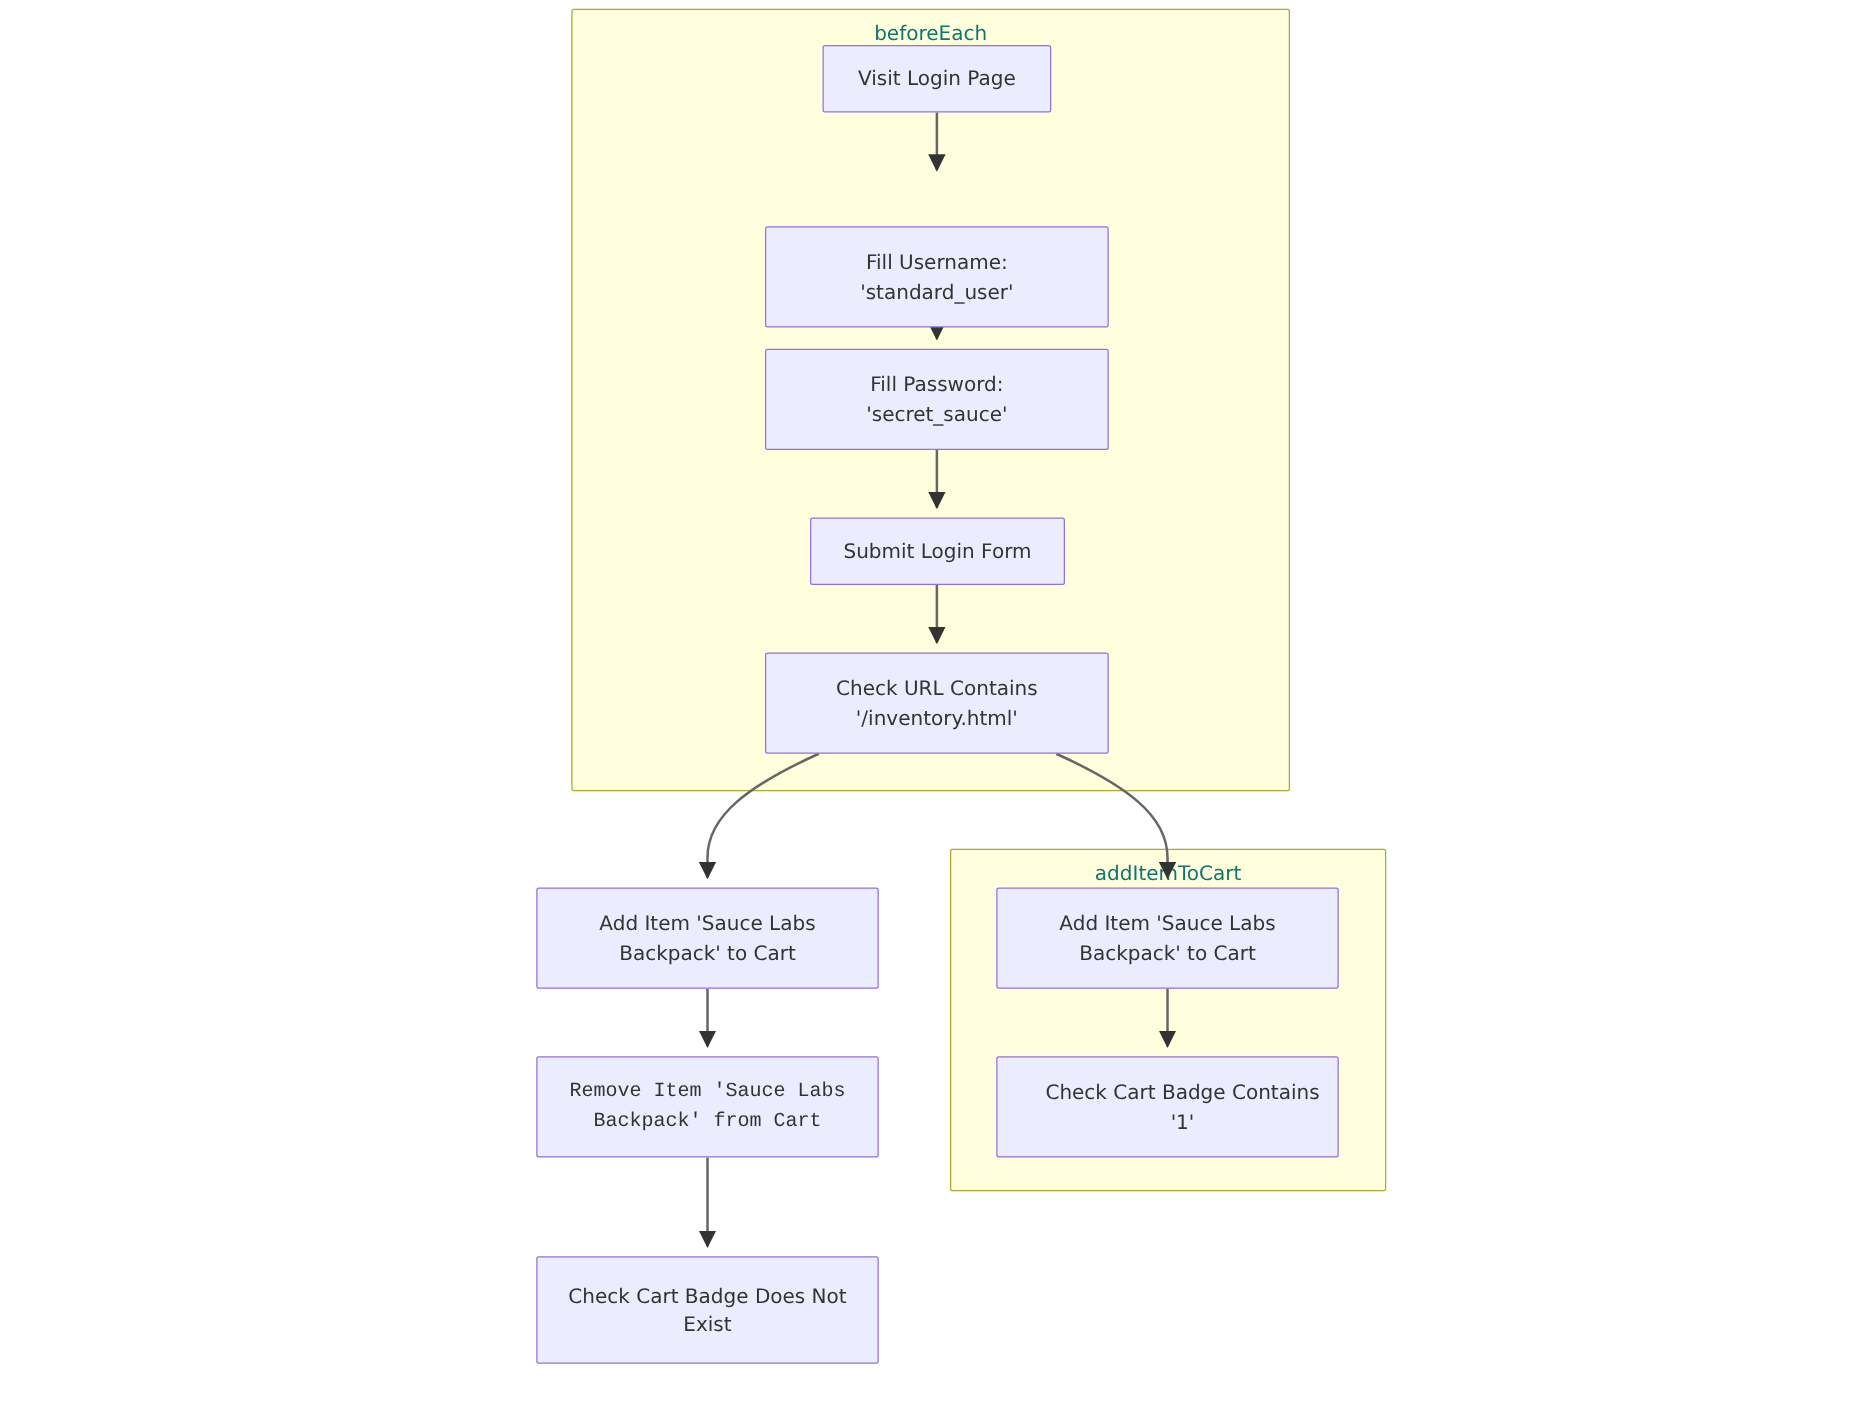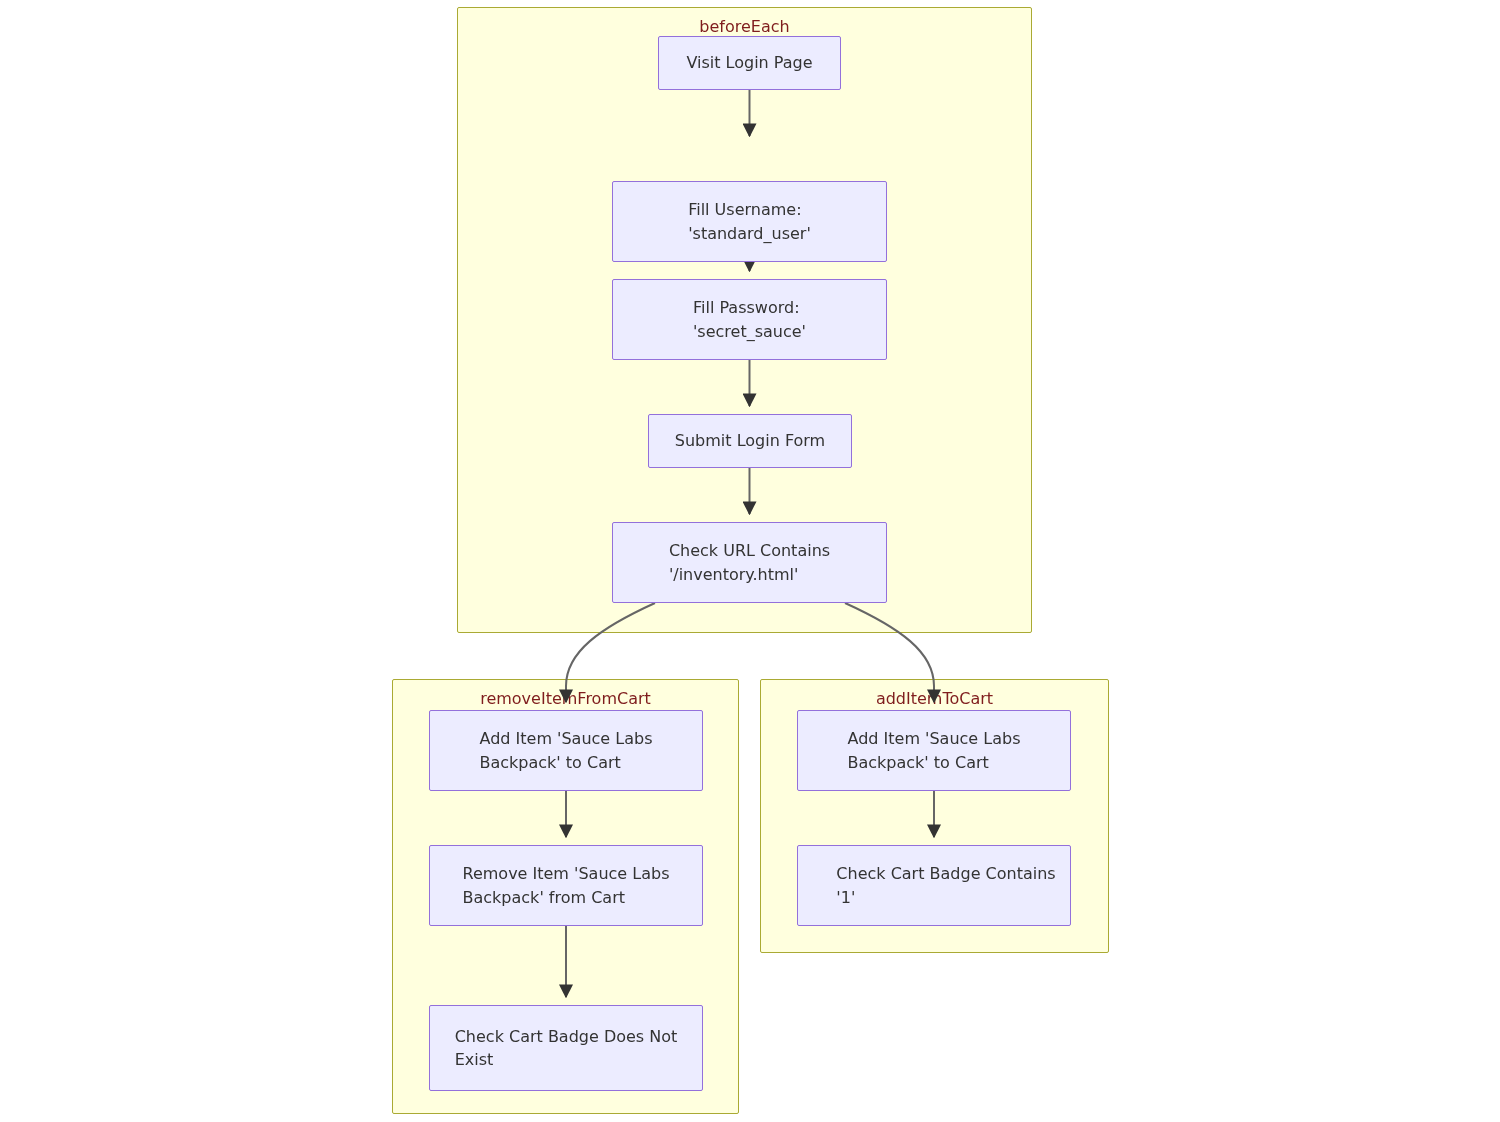--- a/index.html
+++ b/index.html
@@ -30,21 +30,21 @@
     border-radius: 2px;
     box-sizing: border-box;
   }
   .cluster-label {
     position: absolute;
     top: 9px;
     left: 0;
     width: 100%;
     text-align: center;
     font-size: 16px;
-    color: #7f1d1d;
+    color: #0f766e;
     line-height: 1.2;
     white-space: nowrap;
     pointer-events: none;
   }
 
   #cluster-beforeEach     { left: 457px;  top: 7px;   width: 575px; height: 626px; }
   #cluster-removeItem     { left: 392px;  top: 679px; width: 347px; height: 435px; }
   #cluster-addItem        { left: 760px;  top: 679px; width: 349px; height: 274px; }
 
   
@@ -53,39 +53,39 @@
     background: #ececff;
     border: 1px solid #9370db;
     border-radius: 2px;
     box-sizing: border-box;
     display: flex;
     align-items: center;
     justify-content: center;
     color: #333333;
     font-size: 16px;
     line-height: 1.45;
-    text-align: left;
+    text-align: center;
     padding: 4px 10px;
     z-index: 3;
   }
   .node .node-label {
     display: block;
     white-space: pre-line;
   }
 
   
   #node-visit-login   { left: 658px; top: 36px;  width: 183px; height: 54px; }
   #node-fill-username { left: 612px; top: 144px; width: 275px; height: 81px; margin-top: 37px; }
   #node-fill-password { left: 612px; top: 279px; width: 275px; height: 81px; }
   #node-submit-login  { left: 648px; top: 414px; width: 204px; height: 54px; }
   #node-check-url     { left: 612px; top: 522px; width: 275px; height: 81px; }
 
   
   #node-rm-add        { left: 429px; top: 710px;  width: 274px; height: 81px; }
-  #node-rm-remove     { left: 429px; top: 845px;  width: 274px; height: 81px; }
+  #node-rm-remove     { left: 429px; top: 845px;  width: 274px; height: 81px; font-family: Liberation Mono, monospace; }
   #node-rm-check      { left: 429px; top: 1005px; width: 274px; height: 86px; }
 
   
   #node-ai-add        { left: 797px; top: 710px; width: 274px; height: 81px; }
   #node-ai-check      { left: 797px; top: 845px; width: 274px; height: 81px; padding-left: 34px; }
 
   
   #edges {
     position: absolute;
     left: 0; top: 0;
@@ -129,23 +129,20 @@
 
     <path class="edge-path" d="M 566,926 L 566,997" marker-end="url(#arrow)"></path>
 
     <path class="edge-path" d="M 934,791 L 934,837" marker-end="url(#arrow)"></path>
   </svg>
 
   <div class="cluster" id="cluster-beforeEach">
     <span class="cluster-label">beforeEach</span>
   </div>
 
-  <div class="cluster" id="cluster-removeItem">
-    <span class="cluster-label">removeItemFromCart</span>
-  </div>
 
   <div class="cluster" id="cluster-addItem">
     <span class="cluster-label">addItemToCart</span>
   </div>
 
   <div class="node" id="node-visit-login">
     <span class="node-label">Visit Login Page</span>
   </div>
 
   <div class="node" id="node-fill-username">

